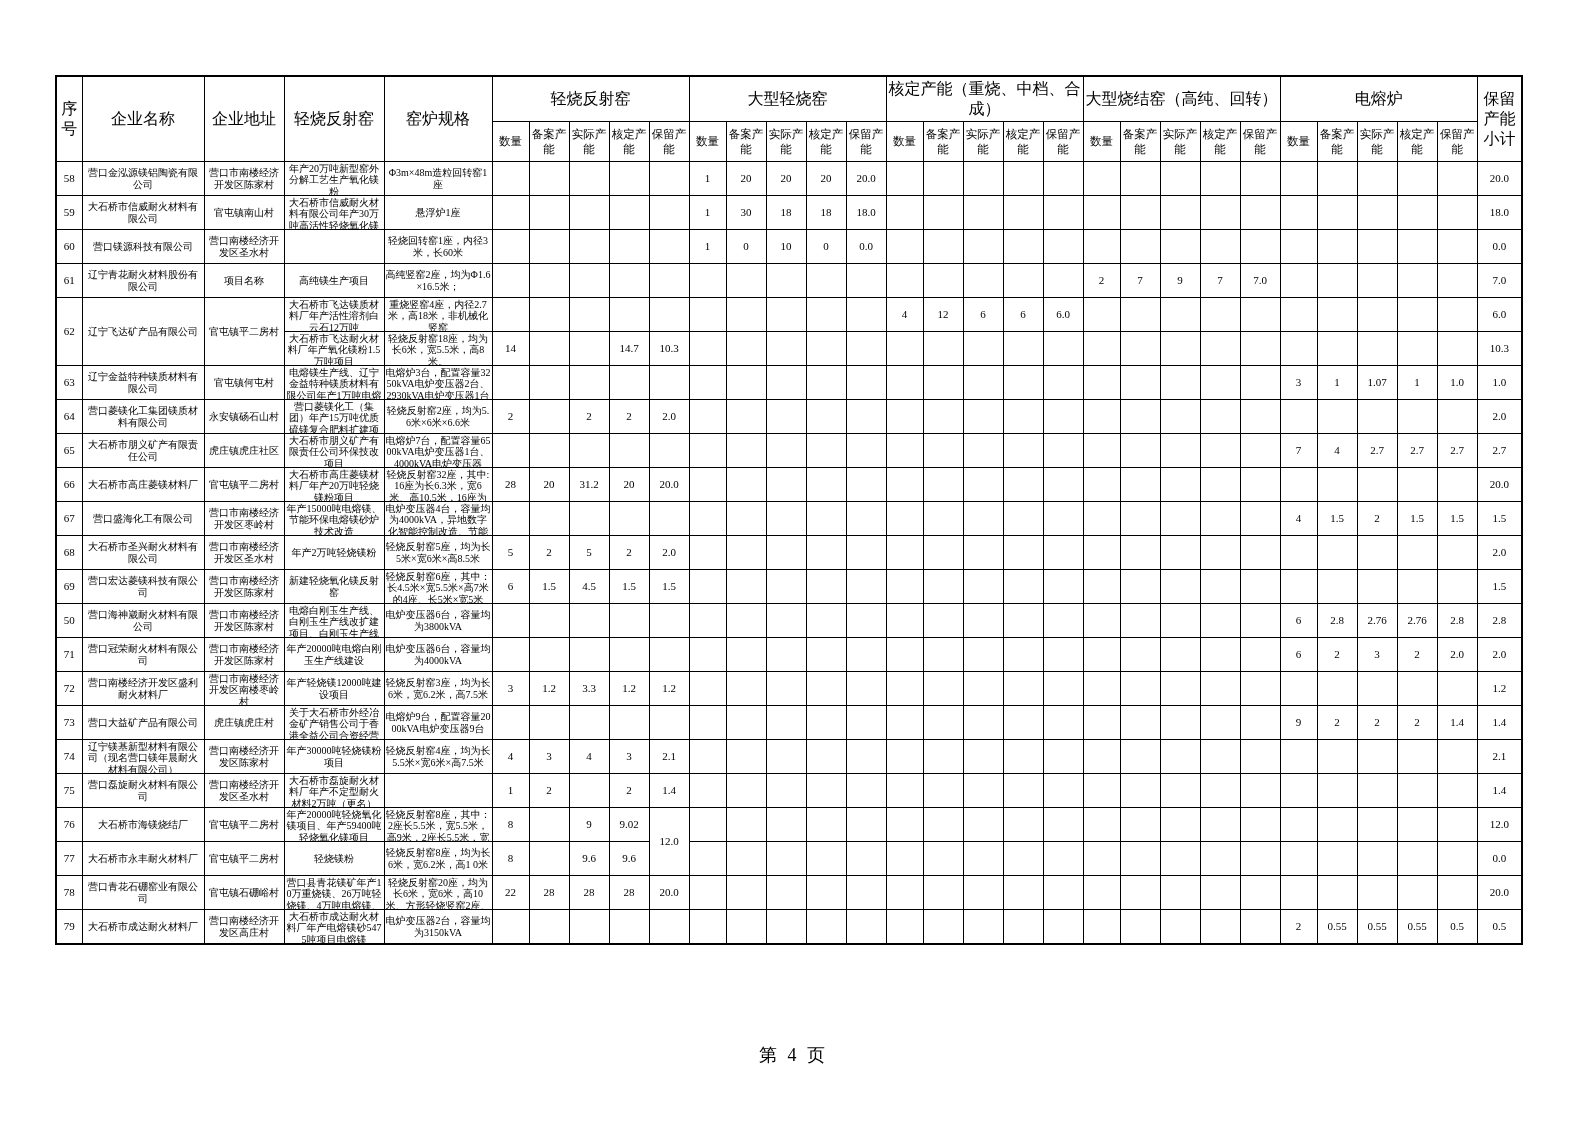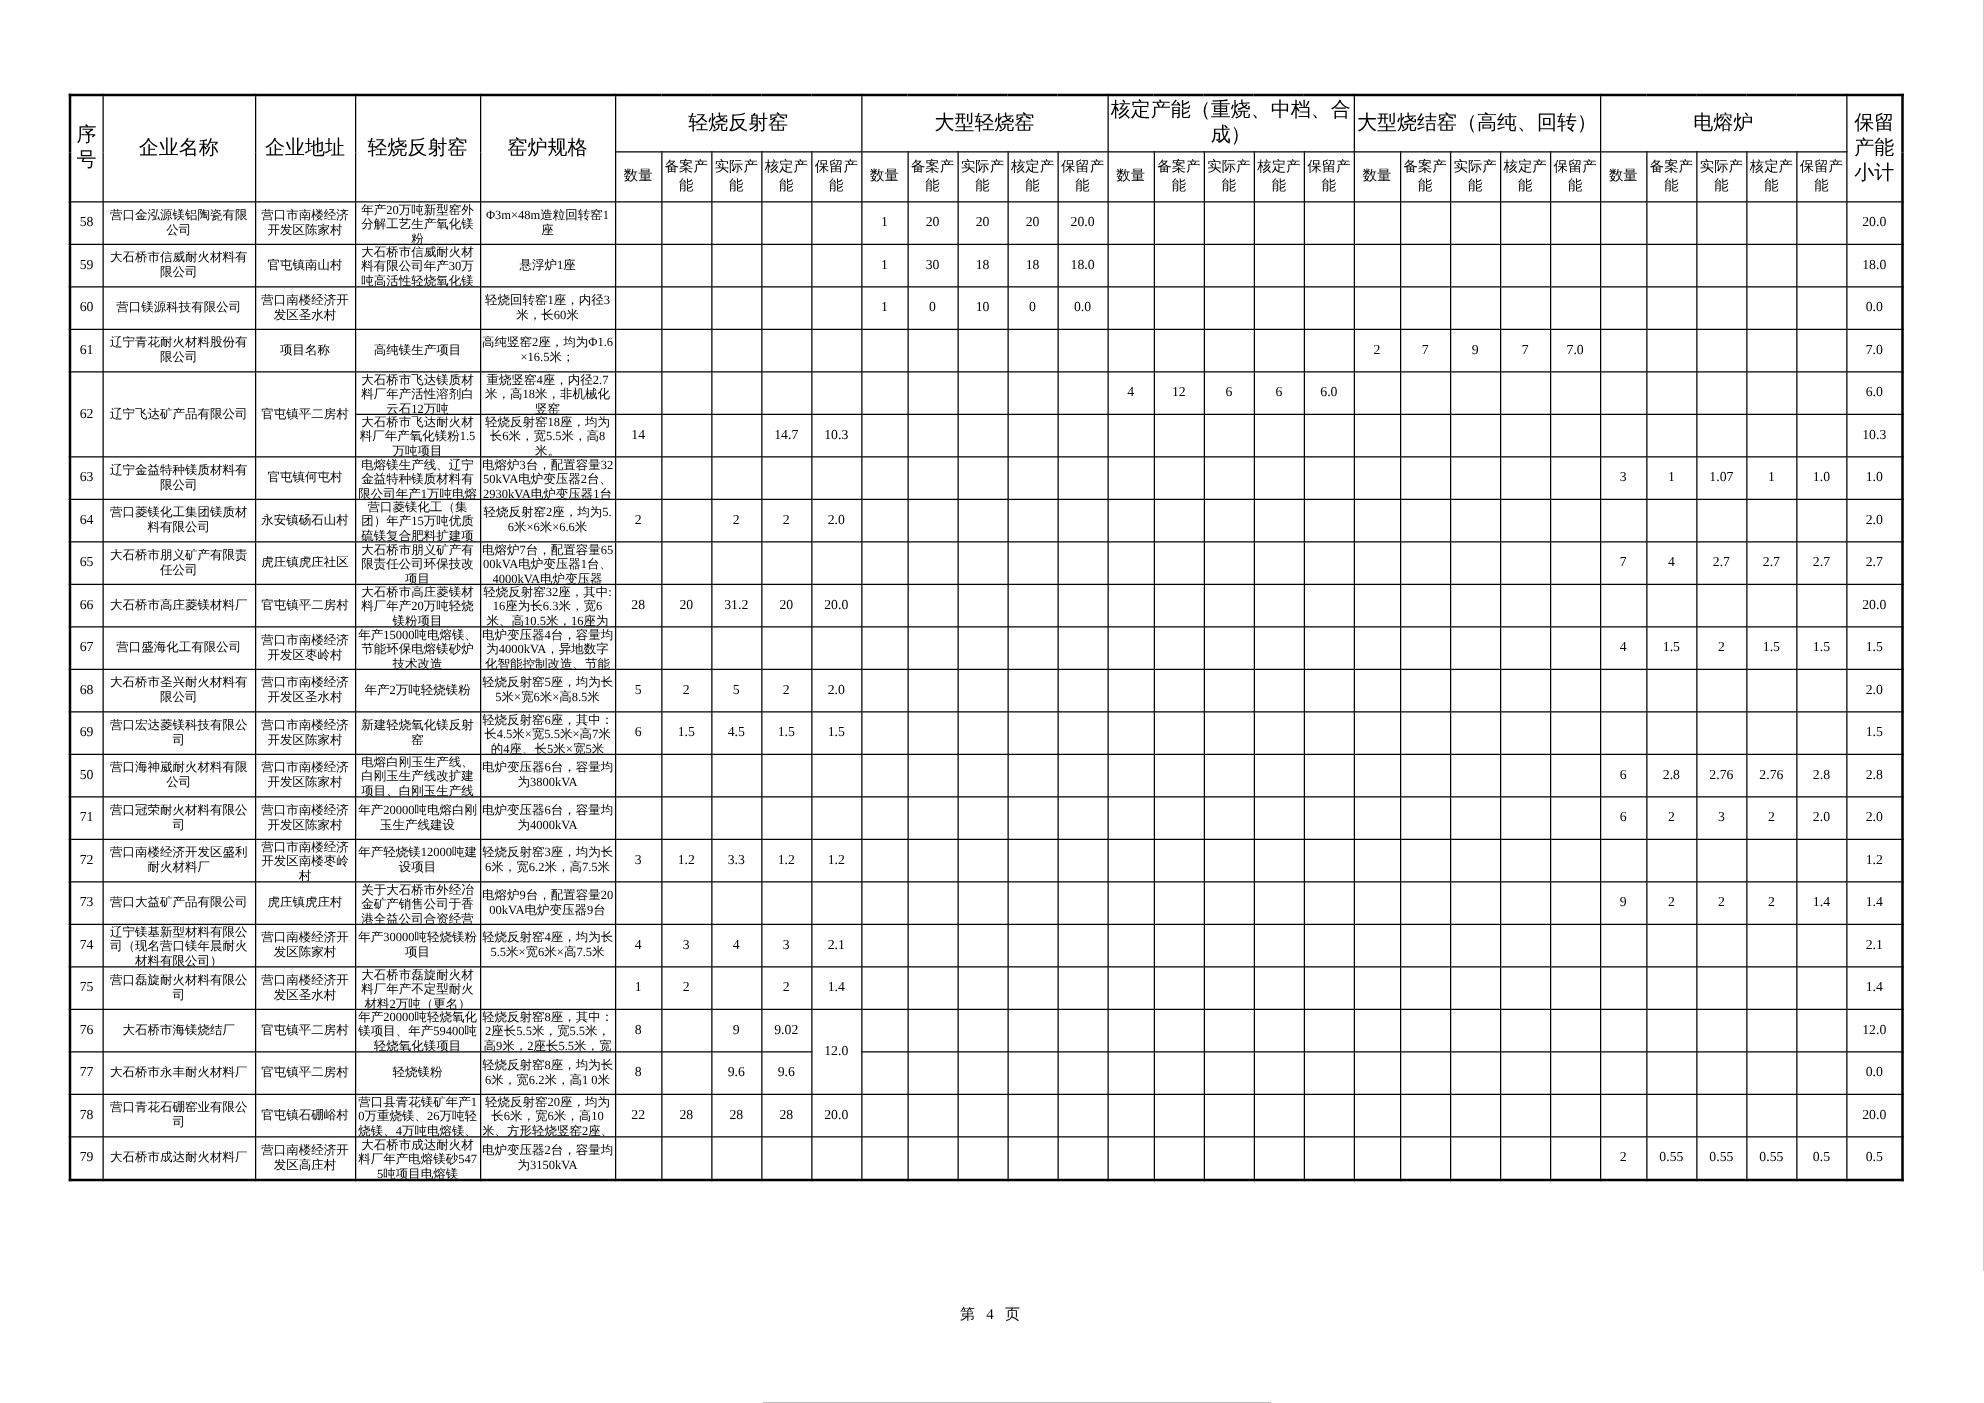--- a/index.html
+++ b/index.html
@@ -26,21 +26,21 @@
     overflow:hidden;
   }
   thead th{font-size:16px;font-weight:normal;line-height:1.25;}
   thead tr.tier1 th{height:44px;}
   thead tr.tier2 th{height:39px;font-size:11.5px;}
   tbody td{height:33px;font-size:10px;line-height:1.15;}
   td.c-num{font-size:11px;font-family:"Liberation Serif","DejaVu Serif",serif;}
   .clip{max-height:32px;overflow:hidden;word-break:break-all;}
   .footer{
     position:absolute;left:0;right:0;top:1043px;
-    text-align:center;font-size:12px;letter-spacing:3px;
+    text-align:center;font-size:18px;letter-spacing:3px;
   }
   col.c-seq{width:26px;}
   col.c-co{width:122px;}
   col.c-addr{width:80px;}
   col.c-proj{width:100px;}
   col.c-spec{width:108px;}
   col.c-qty{width:37px;}
   col.c-cap{width:40px;}
   col.c-sub{width:45px;}
 </style>

